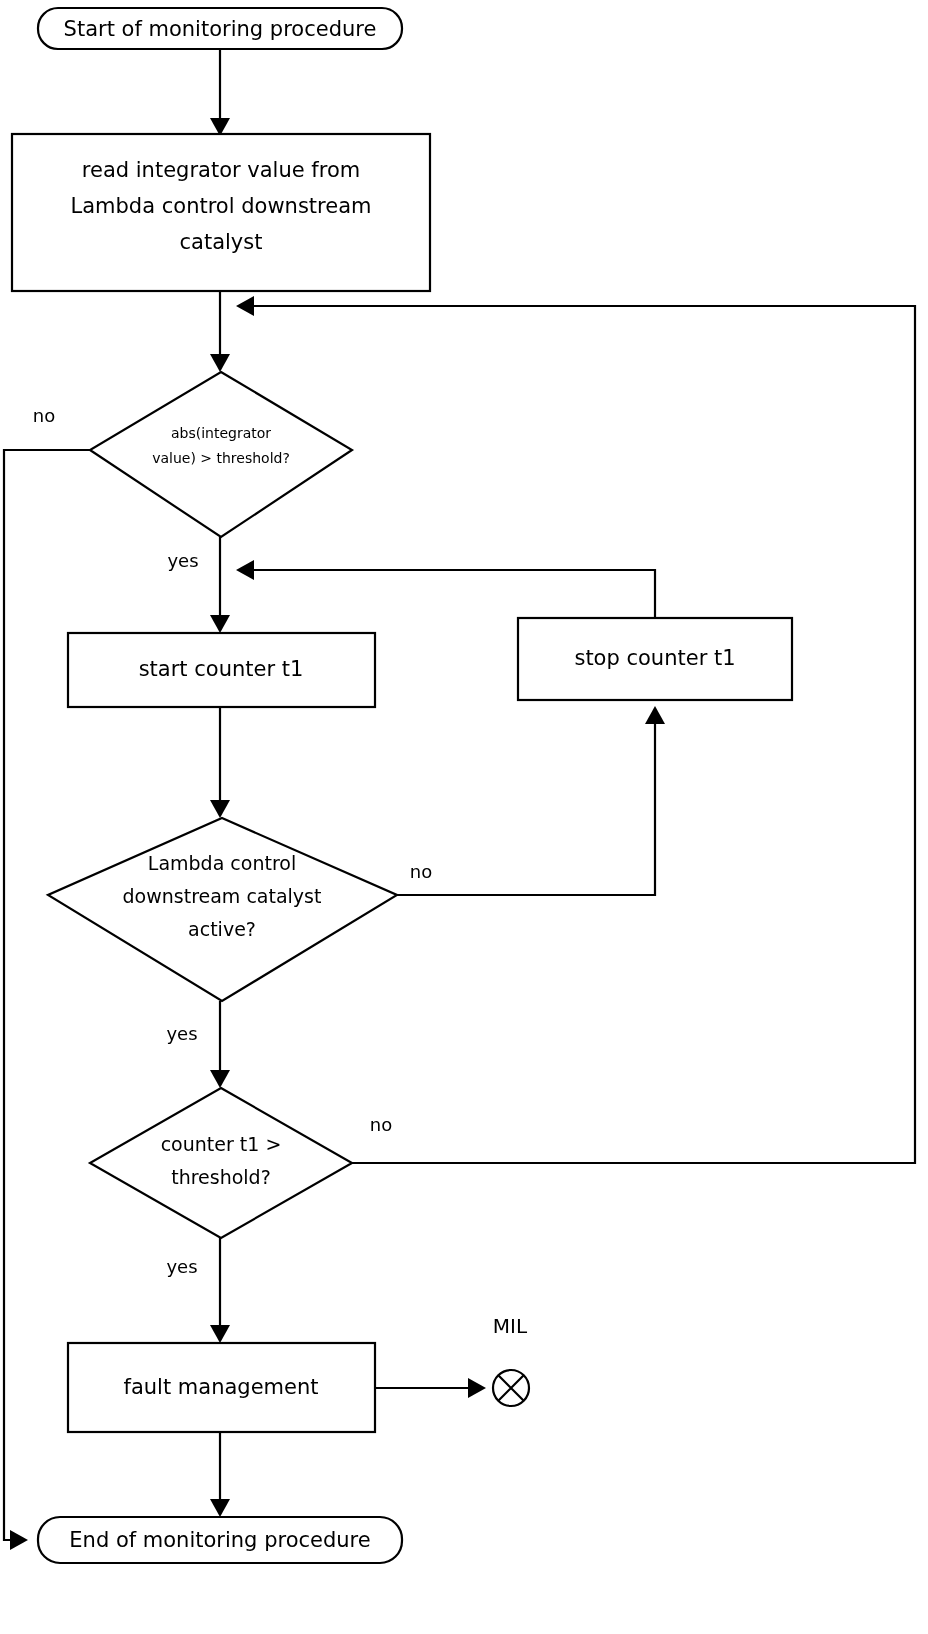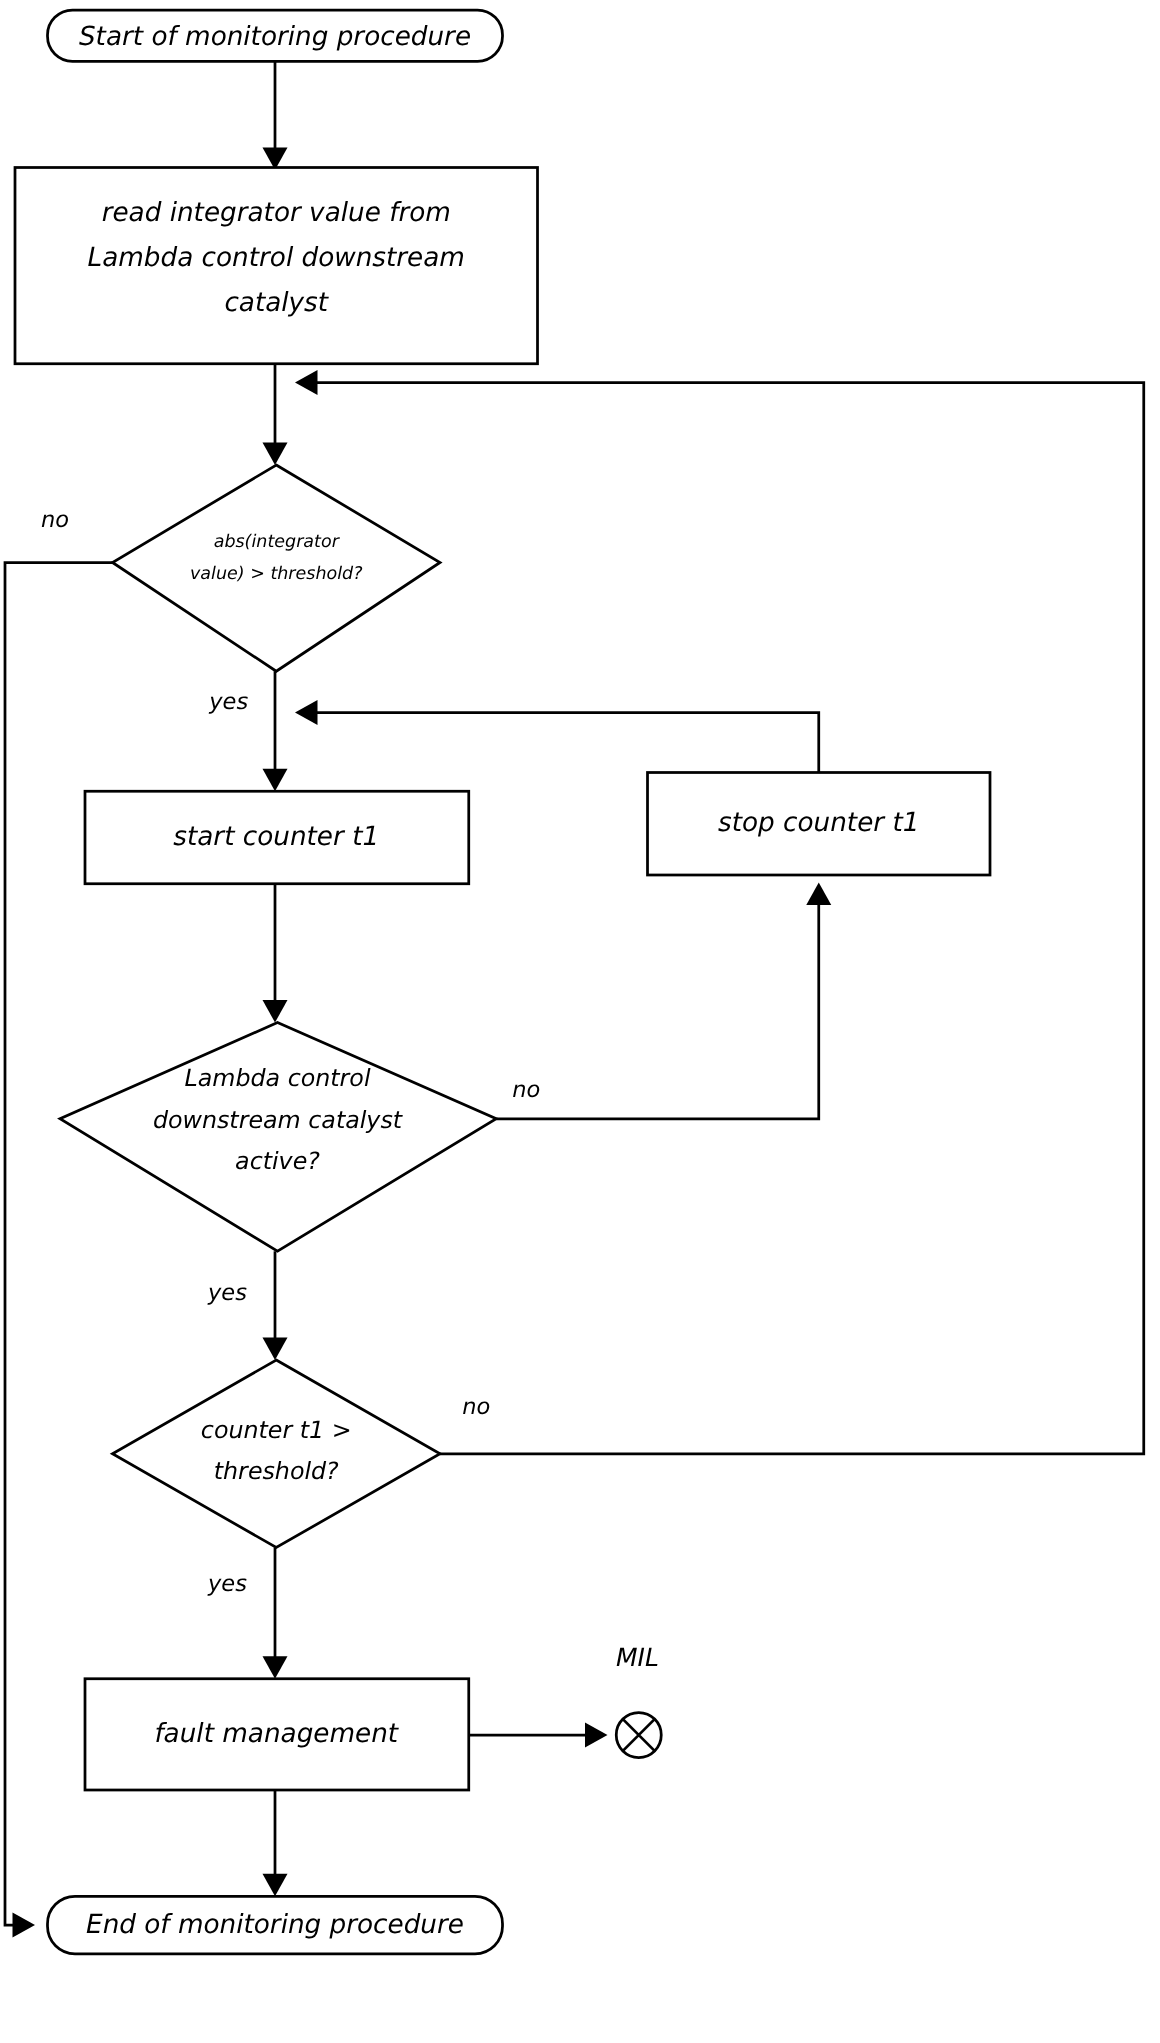--- a/index.html
+++ b/index.html
@@ -9,21 +9,20 @@
   }
   body {
     font-family: "DejaVu Sans", sans-serif;
   }
   #flowchart-root {
     position: relative;
     width: 928px;
     height: 1634px;
     background: #ffffff;
     overflow: hidden;
-    font-style: italic;
   }
   #flow-svg {
     position: absolute;
     left: 0;
     top: 0;
     width: 928px;
     height: 1634px;
   }
   .node-text {
     font-family: "DejaVu Sans", sans-serif;

